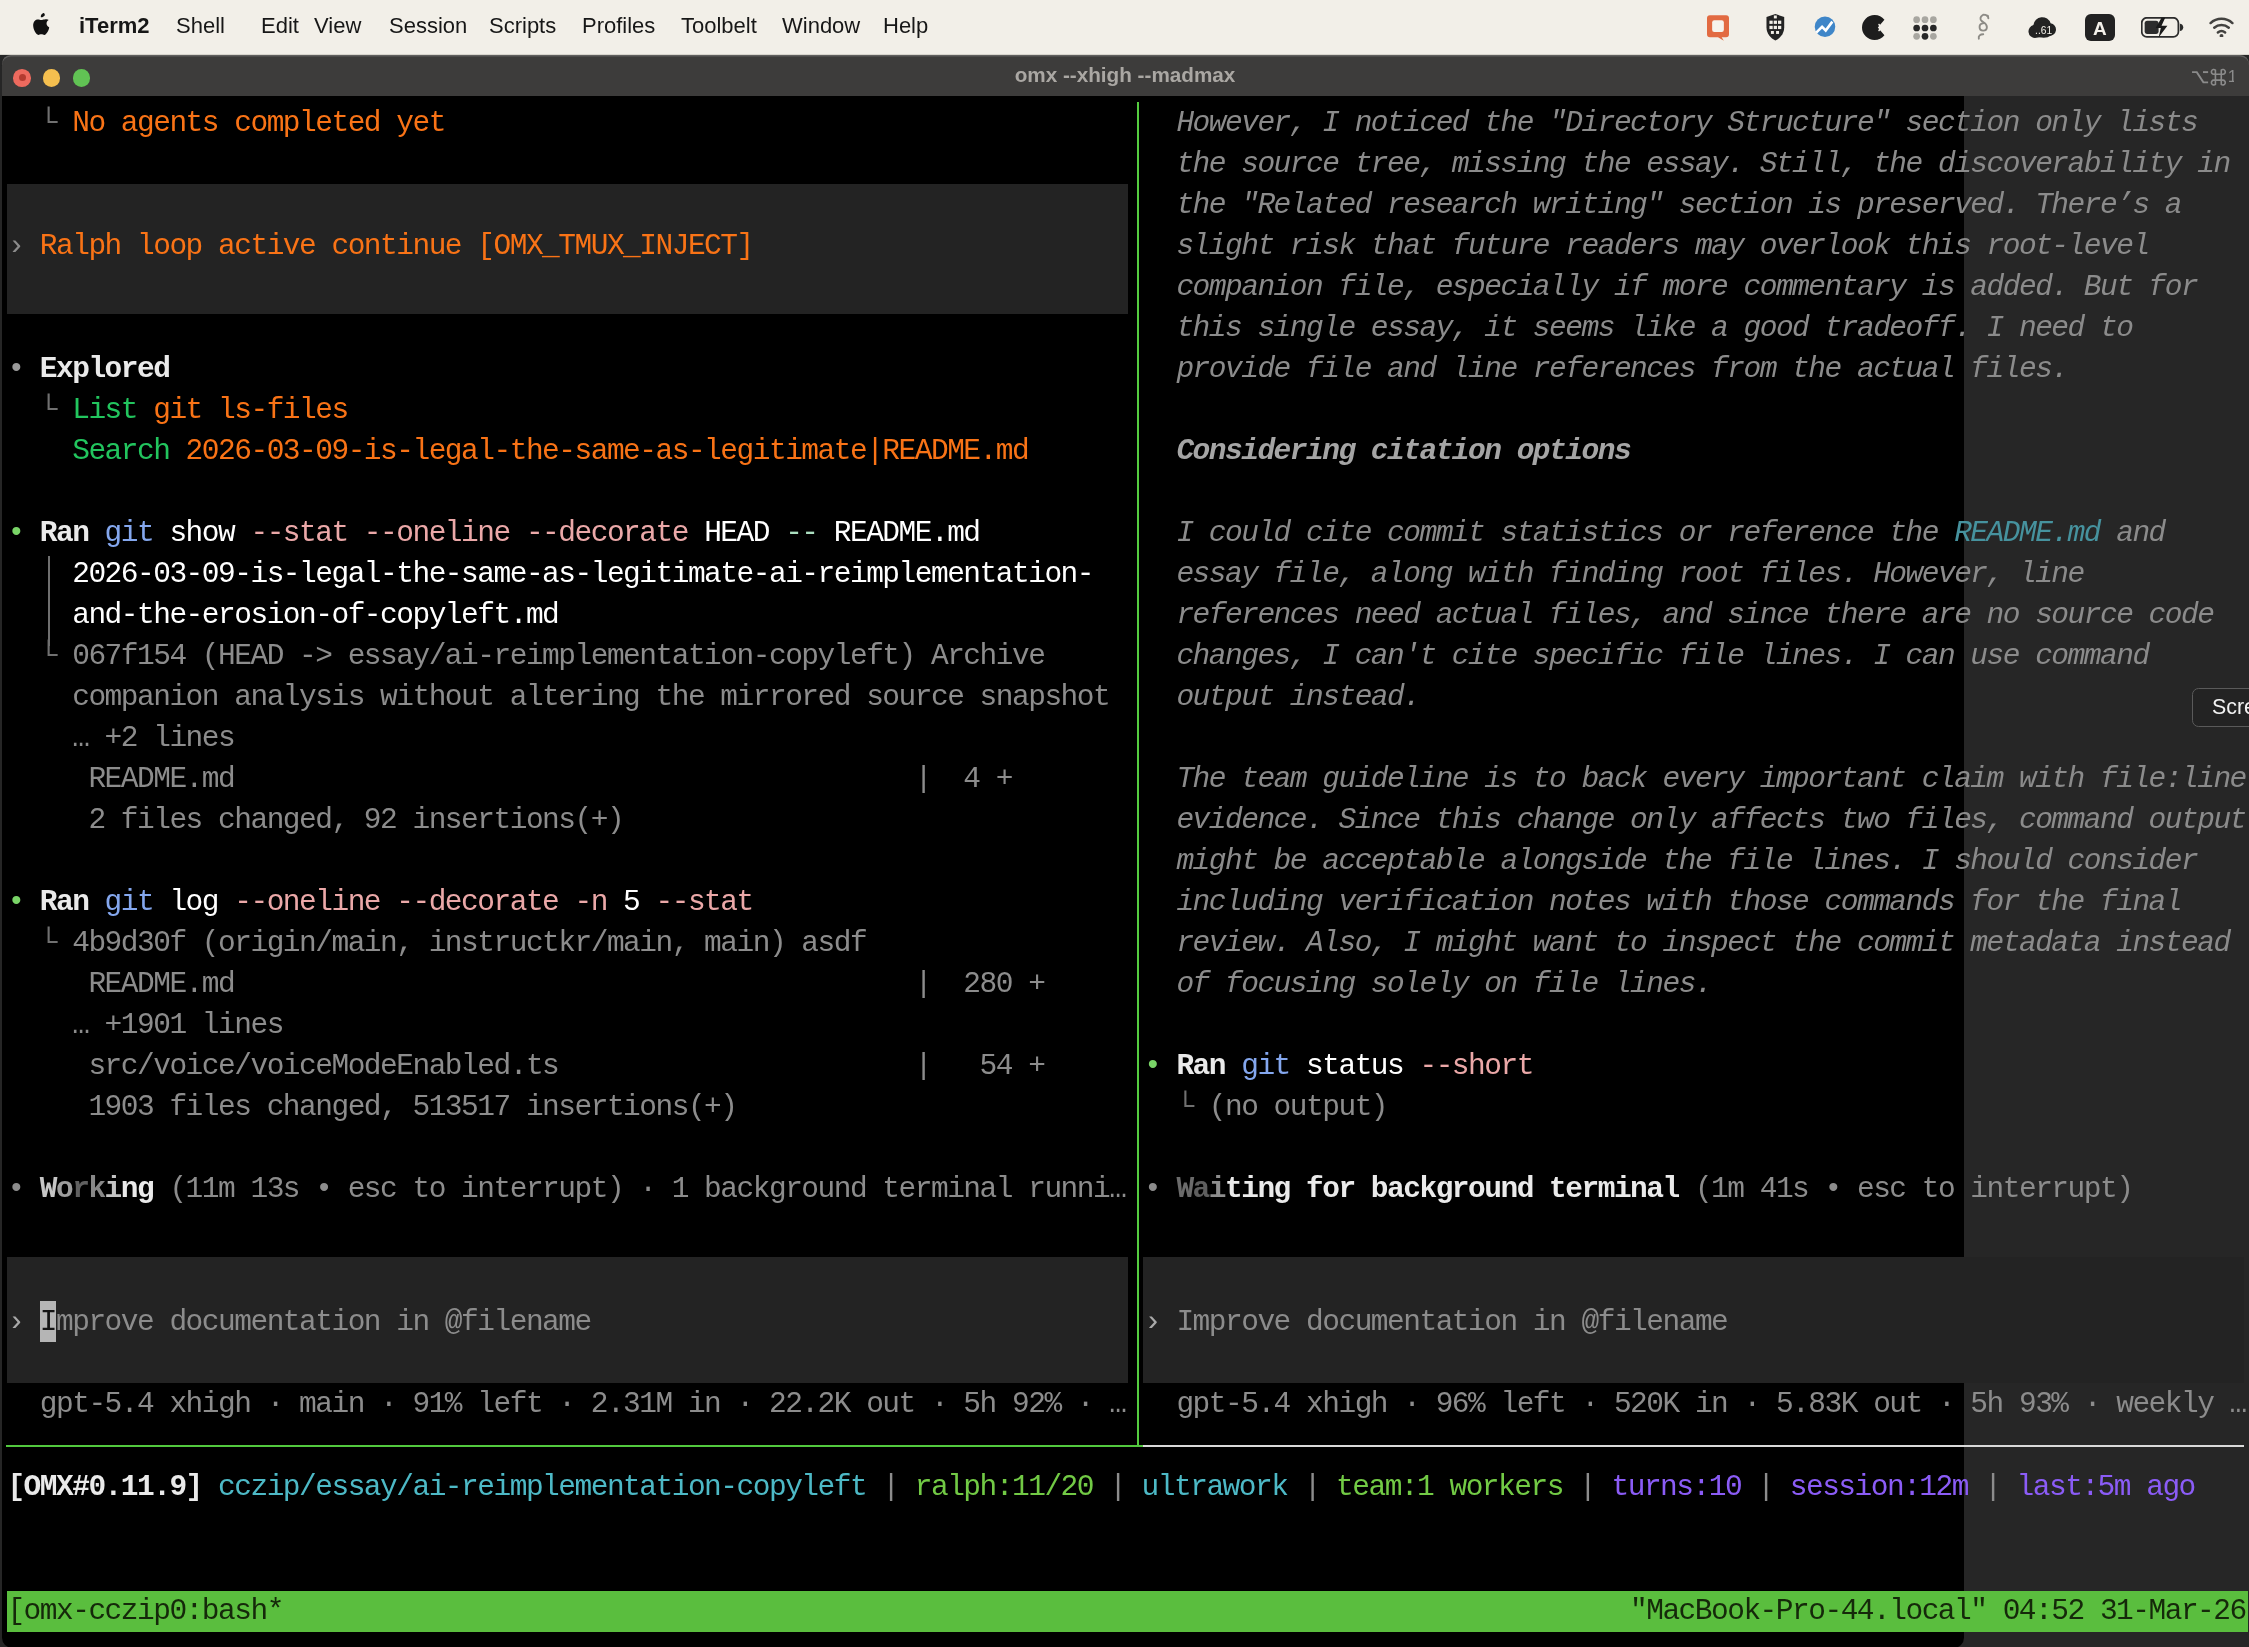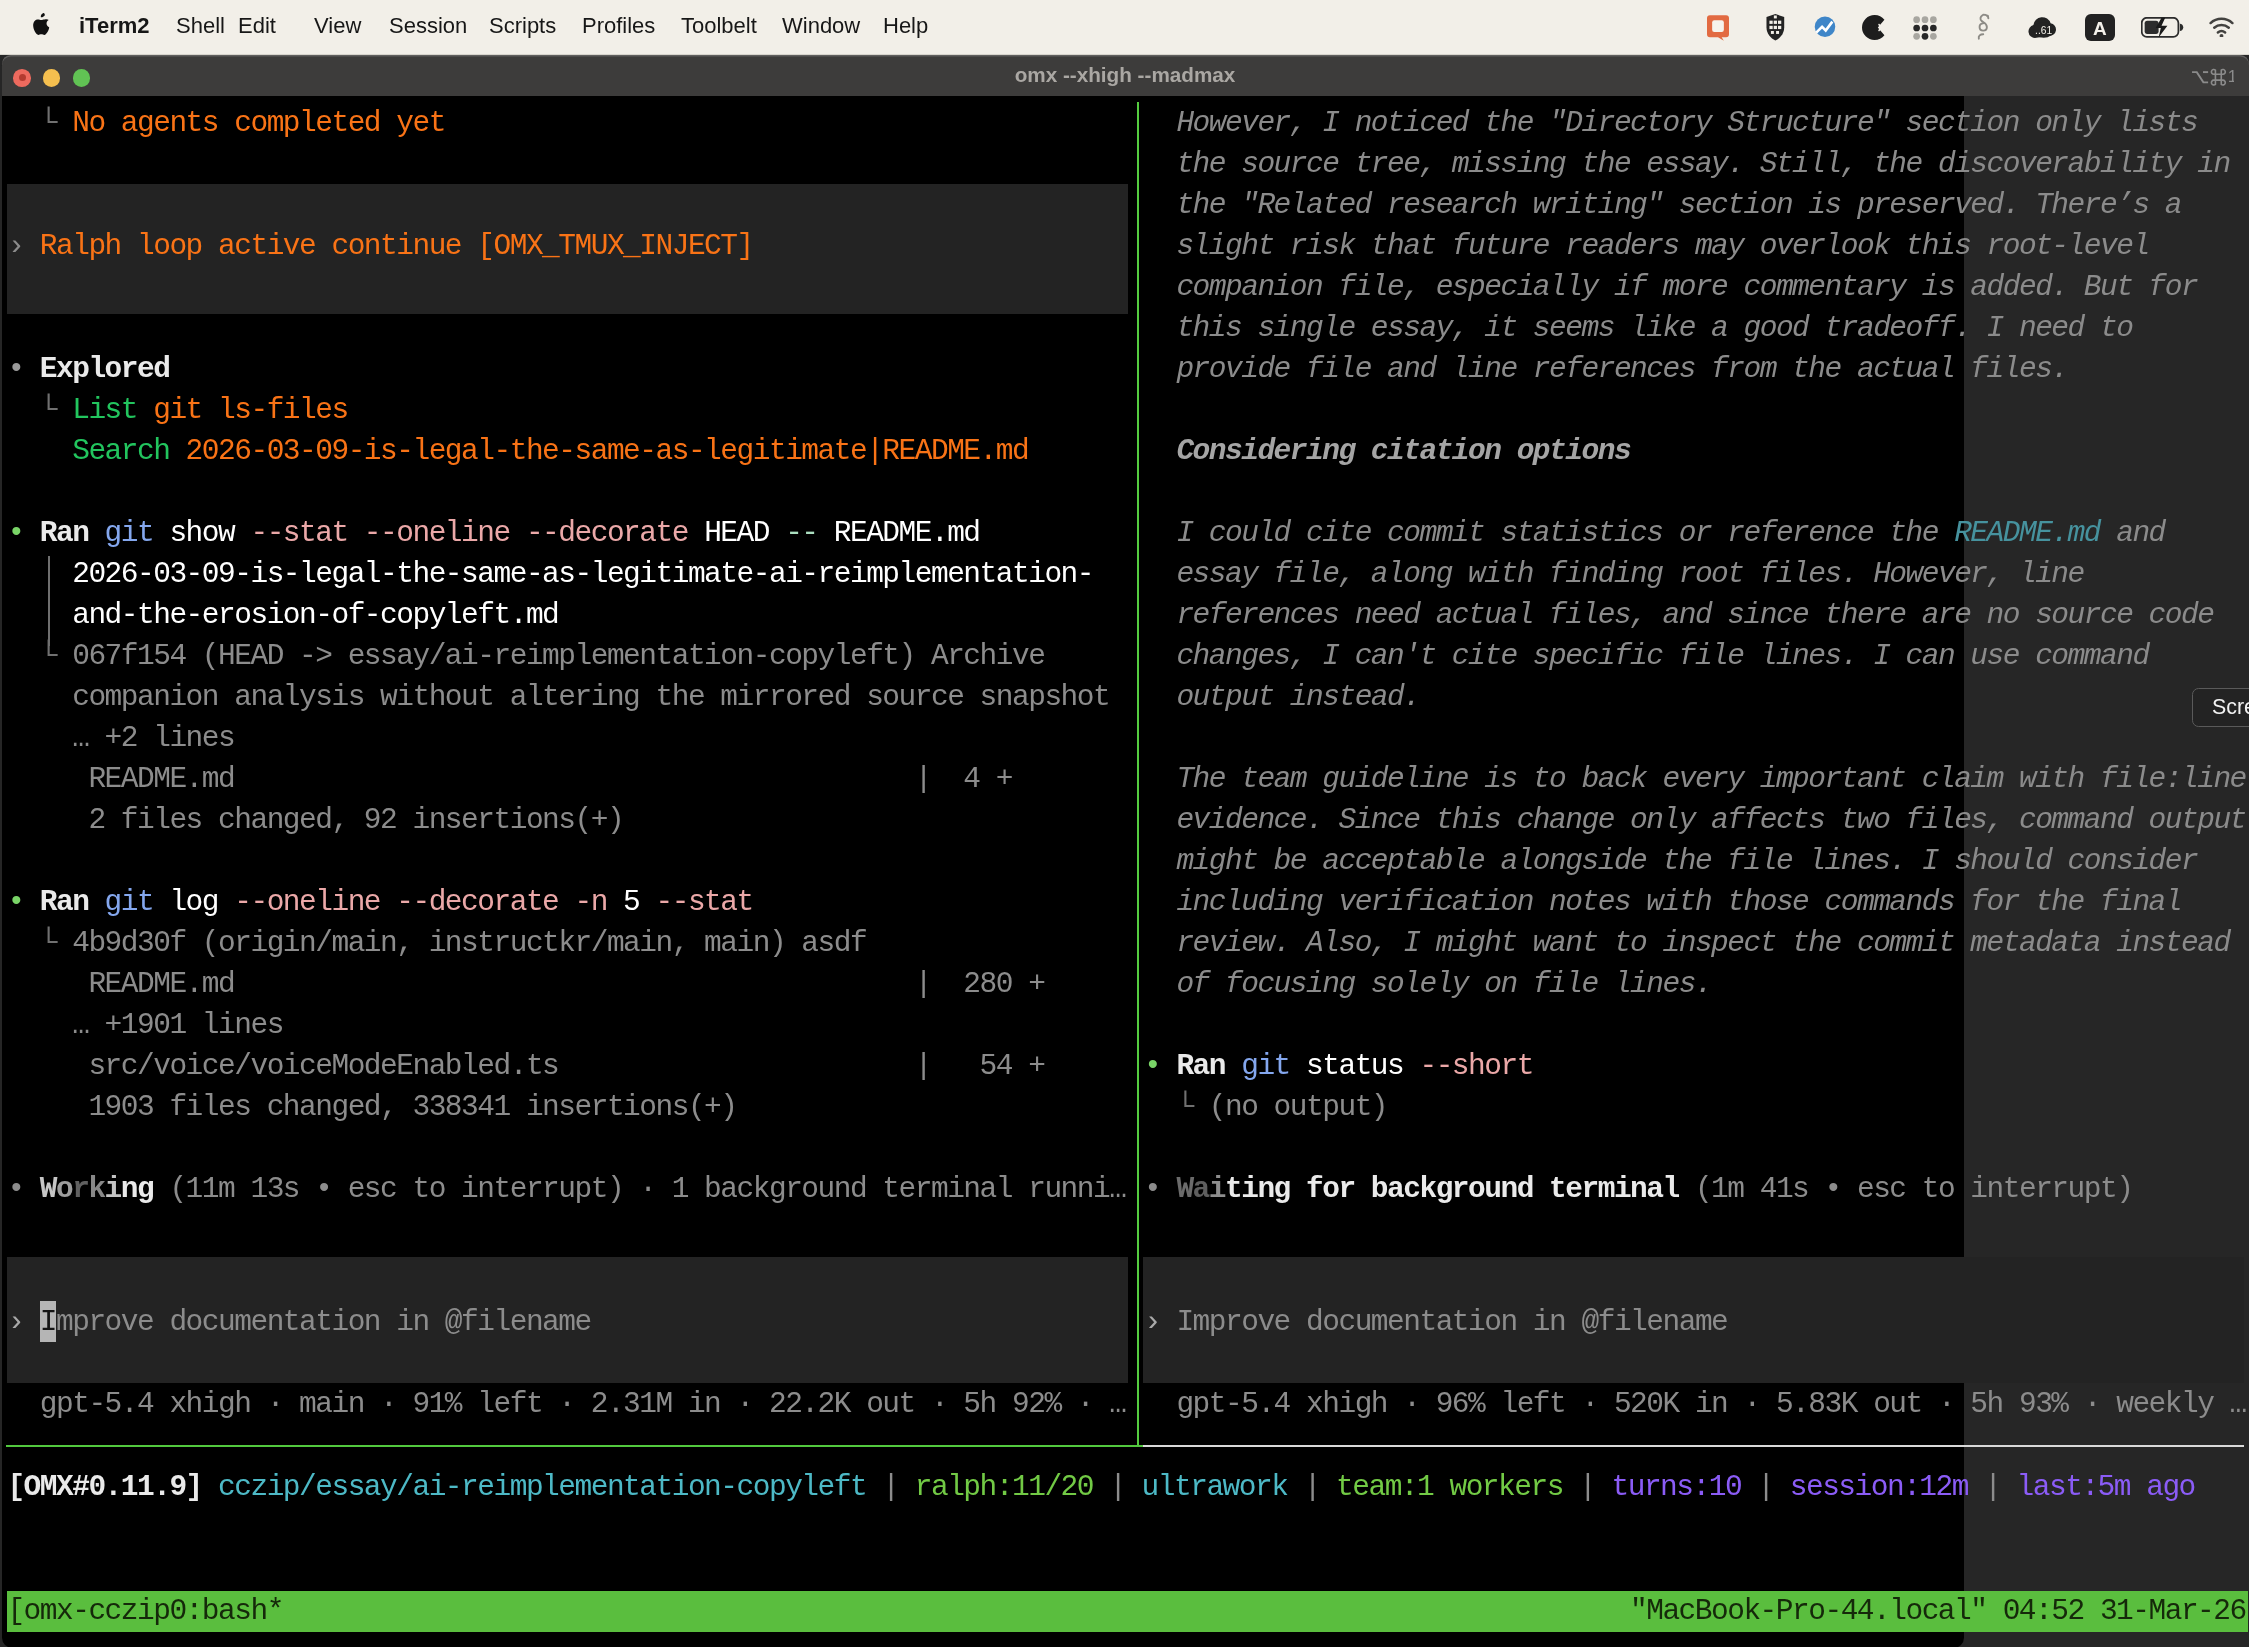--- a/index.html
+++ b/index.html
@@ -23,21 +23,21 @@
 </style></head><body>
 <div id="stage">
 
 <div id="menubar" class="abs">
   <svg class="abs" style="left:32px;top:13.3px" width="19" height="23.6" viewBox="0 0 26 32">
     <path fill="#111" d="M17.3 8.6c-2.1 0-3.2 1-4.6 1-1.5 0-2.8-1-4.5-1C5 8.6 1.6 11.3 1.6 17c0 5.8 4.4 12.8 7 12.8 1.3 0 2.5-1 4.2-1 1.6 0 2.7 1 4.2 1 2.7 0 6.5-7.4 6.5-10.5-2.6-1.3-3.6-2.8-3.6-5 0-2.5 1.5-4 2.9-4.8-1.2-1.3-3.3-.9-5.5-.9z"></path>
     <path fill="#111" d="M17.5 3.2c.4-2-1.3-3.2-1.5-3.2-.3 0-2.4.6-3.3 2.3-.8 1.4-.6 3.2-.5 3.3.1.2 2 .2 3.2-.7 1-.7 1.9-1.7 2.1-1.7z"></path>
   </svg>
   <span class="mi" style="left:79px;font-weight:bold">iTerm2</span>
   <span class="mi" style="left:176px">Shell</span>
-  <span class="mi" style="left:238px">Edit</span>
+  <span class="mi" style="left:261px">Edit</span>
   <span class="mi" style="left:314px">View</span>
   <span class="mi" style="left:389px">Session</span>
   <span class="mi" style="left:489px">Scripts</span>
   <span class="mi" style="left:582px">Profiles</span>
   <span class="mi" style="left:681px">Toolbelt</span>
   <span class="mi" style="left:782px">Window</span>
   <span class="mi" style="left:883px">Help</span>
   <svg class="abs" style="left:1707px;top:14.8px" width="22" height="26" viewBox="0 0 30 35">
     <path fill="#e26a41" d="M4 0h22a4 4 0 0 1 4 4v22a4 4 0 0 1-4 4h-6l3 5-8-5H4a4 4 0 0 1-4-4V4a4 4 0 0 1 4-4z"></path>
     <rect x="7" y="7" width="16" height="16" rx="3" fill="#f6f3ec"></rect>
@@ -155,21 +155,21 @@
 <span class="d">    companion analysis without altering the mirrored source snapshot</span>
 <span class="d">    … +2 lines</span>
 <span class="d">     README.md                                          |  4 +</span>
 <span class="d">     2 files changed, 92 insertions(+)</span>
 
 <span class="g">• </span><span class="w">Ran</span> <span class="b">git</span> <span class="a">log</span> <span class="p">--oneline --decorate -n</span> <span class="a">5</span> <span class="p">--stat</span>
 <span class="t">  └ </span><span class="d">4b9d30f (origin/main, instructkr/main, main) asdf</span>
 <span class="d">     README.md                                          |  280 +</span>
 <span class="d">    … +1901 lines</span>
 <span class="d">     src/voice/voiceModeEnabled.ts                      |   54 +</span>
-<span class="d">     1903 files changed, 338341 insertions(+)</span>
+<span class="d">     1903 files changed, 513517 insertions(+)</span>
 
 <span class="d">• </span><span class="w" style="color:#c6c6c6">W</span><span class="w" style="color:#9e9e9e">o</span><span class="w" style="color:#606060">r</span><span class="w" style="color:#888">k</span><span class="w" style="color:#c4c4c4">i</span><span class="w">ng</span><span class="d"> (11m 13s • esc to interrupt) · 1 background terminal runni…</span></pre>
 
 <pre id="rpane" style="left:1144px;top:103px"><span class="i2">  However, I noticed the "Directory Structure" section only lists</span>
 <span class="i2">  the source tree, missing the essay. Still, the discoverability in</span>
 <span class="i2">  the "Related research writing" section is preserved. There’s a</span>
 <span class="i2">  slight risk that future readers may overlook this root-level</span>
 <span class="i2">  companion file, especially if more commentary is added. But for</span>
 <span class="i2">  this single essay, it seems like a good tradeoff. I need to</span>
 <span class="i2">  provide file and line references from the actual files.</span>

